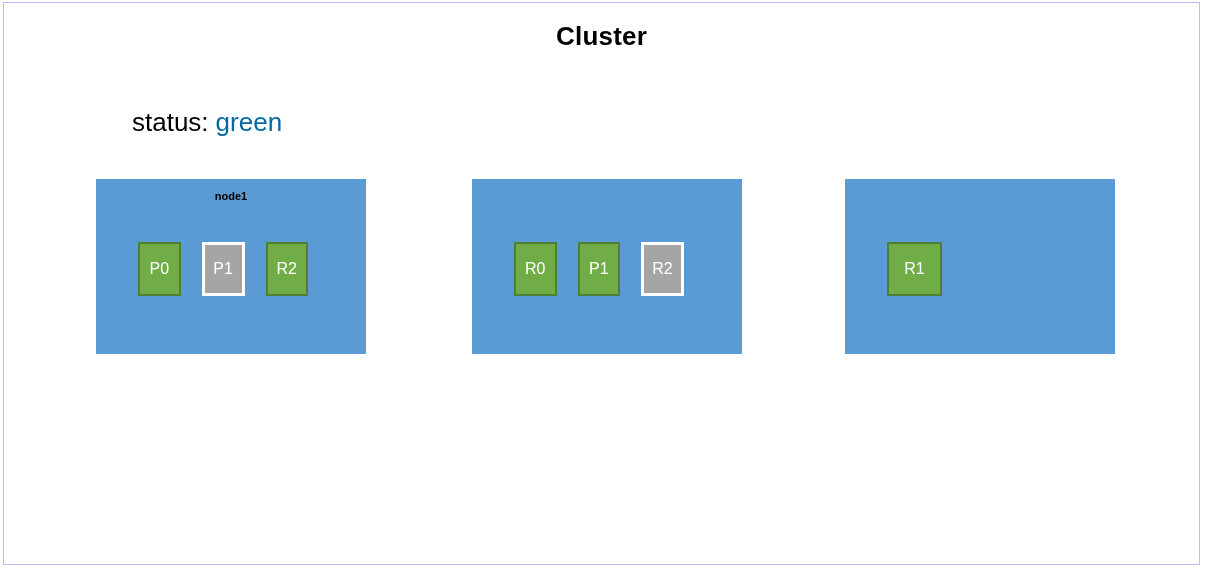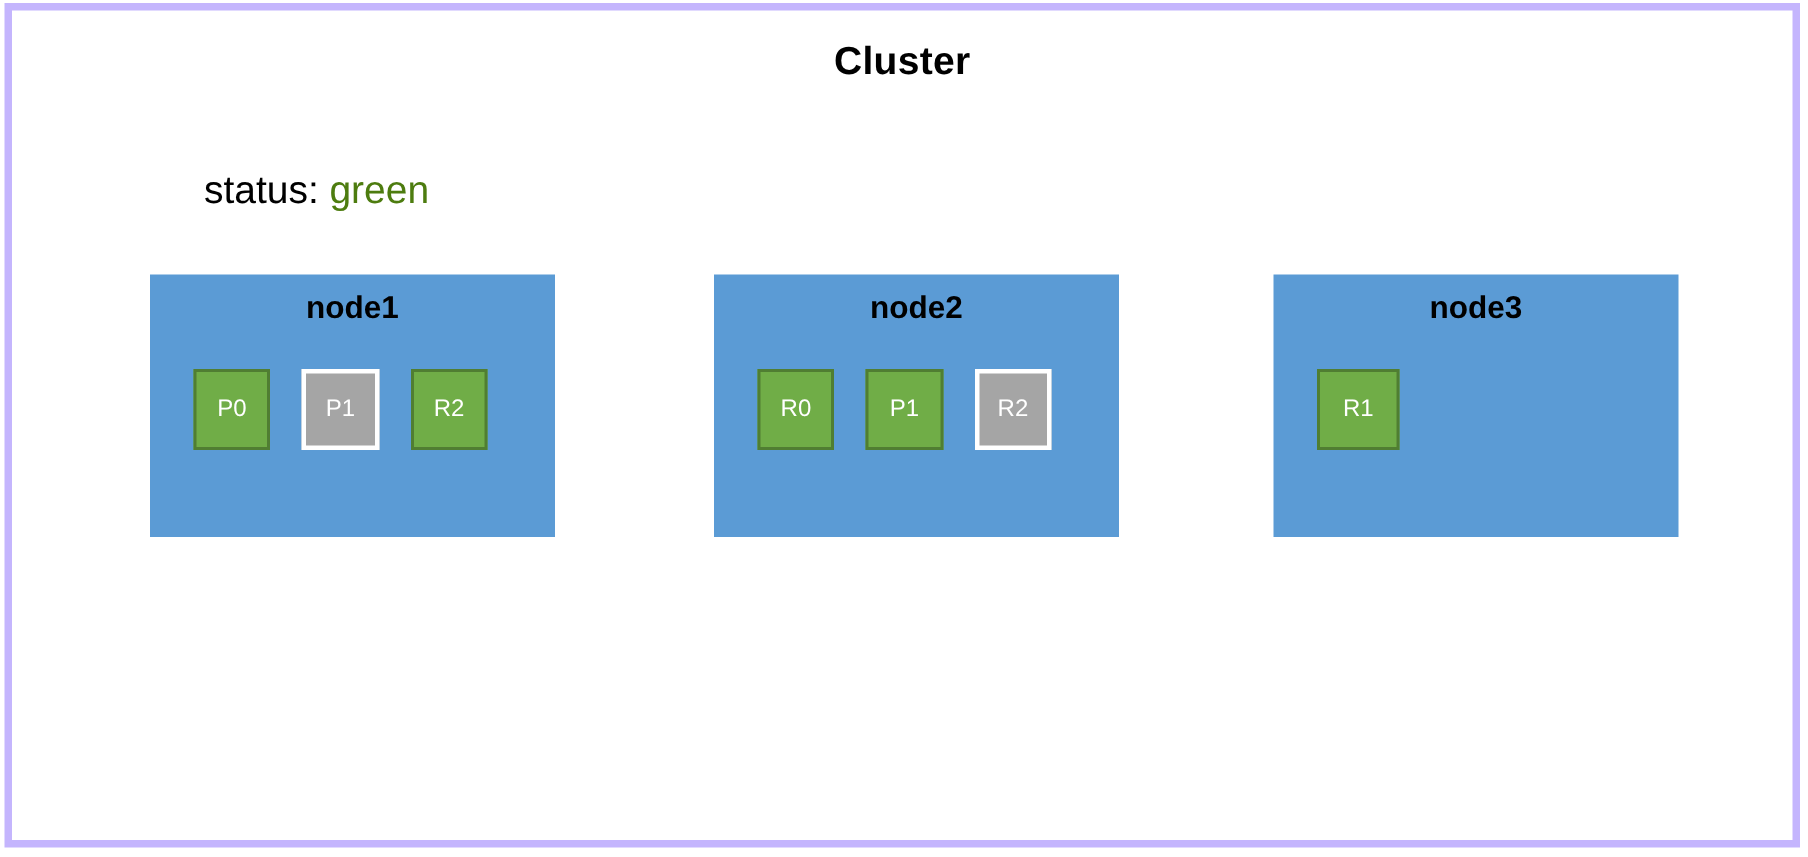--- a/index.html
+++ b/index.html
@@ -13,21 +13,21 @@
     font-family: "Liberation Sans", sans-serif;
     overflow: hidden;
   }
 
   #canvas {
     position: absolute;
     left: 3px;
     top: 2px;
     width: 1197px;
     height: 563px;
-    border: 5px solid #c4b5fd;
+    border: 1px solid #c4b5fd;
     background: #ffffff;
     box-sizing: border-box;
   }
 
   #cluster-title {
     position: absolute;
     left: 0;
     top: 18px;
     width: 100%;
     text-align: center;
@@ -39,53 +39,53 @@
 
   #status-line {
     position: absolute;
     left: 80px;
     top: 104px;
     font-size: 26px;
     color: #000000;
     white-space: nowrap;
   }
   #status-line .status-label { color: #000000; margin-left: 48px; }
-  #status-line .status-value { color: #4d7c0f; margin-left: 7px; }
+  #status-line .status-value { color: #0369a1; margin-left: 7px; }
 
   .node {
     position: absolute;
     top: 176px;
     width: 270px;
     height: 175px;
     background: #5B9BD5;
   }
   #node-0 { left: 92px; }
   #node-1 { left: 468px; }
   #node-2 { left: 841px; }
 
   .node-title {
     position: absolute;
     left: 0;
     top: 11px;
     width: 100%;
     text-align: center;
-    font-size: 21px;
+    font-size: 11px;
     font-weight: bold;
     color: #000000;
   }
 
   .shard-row {
     position: absolute;
     left: 0;
     top: 63px;
     width: 100%;
     height: 56px;
     display: flex;
     align-items: flex-start;
-    padding: 0 29px;
+    padding: 0 42px;
     box-sizing: border-box;
   }
   .shard-row.align-left { justify-content: flex-start; }
   .shard-row.align-right { justify-content: space-between; flex-direction: column; }
 
   .shard {
     width: 55px;
     height: 54px;
     box-sizing: border-box;
     display: flex;
@@ -120,28 +120,26 @@
   <div class="node" id="node-0">
     <div class="node-title">node1</div>
     <div class="shard-row align-left">
       <div class="shard assigned">P0</div>
       <div class="shard unassigned">P1</div>
       <div class="shard assigned">R2</div>
     </div>
   </div>
 
   <div class="node" id="node-1">
-    <div class="node-title">node2</div>
     <div class="shard-row align-left">
       <div class="shard assigned">R0</div>
       <div class="shard assigned">P1</div>
       <div class="shard unassigned">R2</div>
     </div>
   </div>
 
   <div class="node" id="node-2">
-    <div class="node-title">node3</div>
     <div class="shard-row align-right">
       <div class="shard assigned">R1</div>
     </div>
   </div>
 
 </div>
 
 </body></html>

